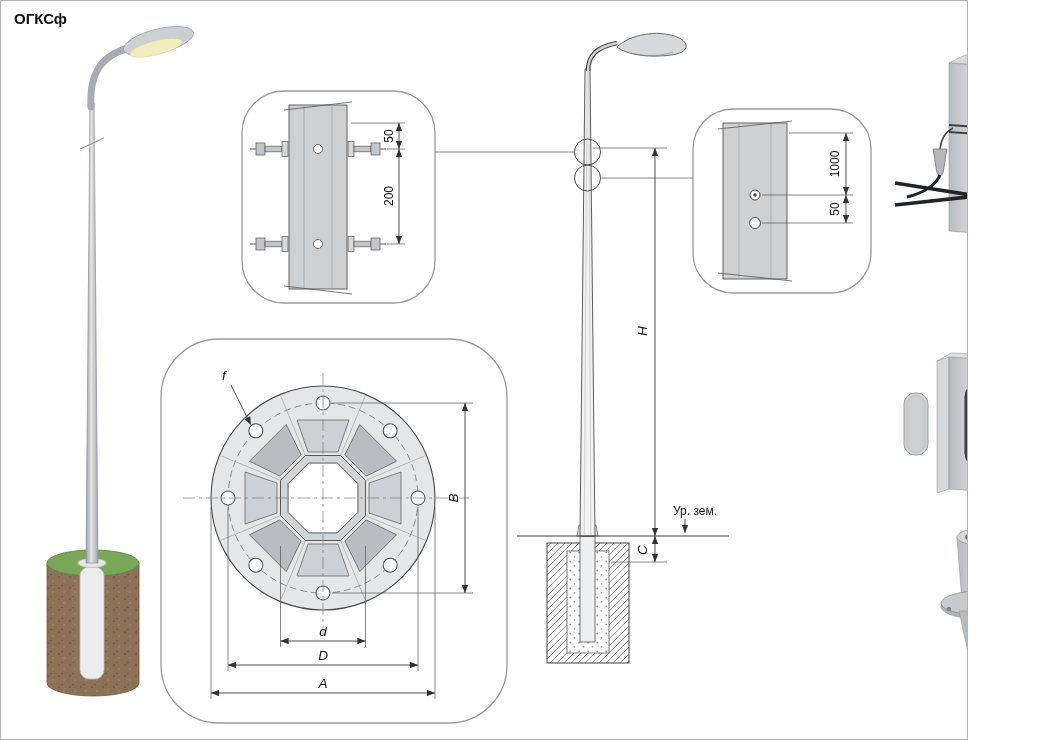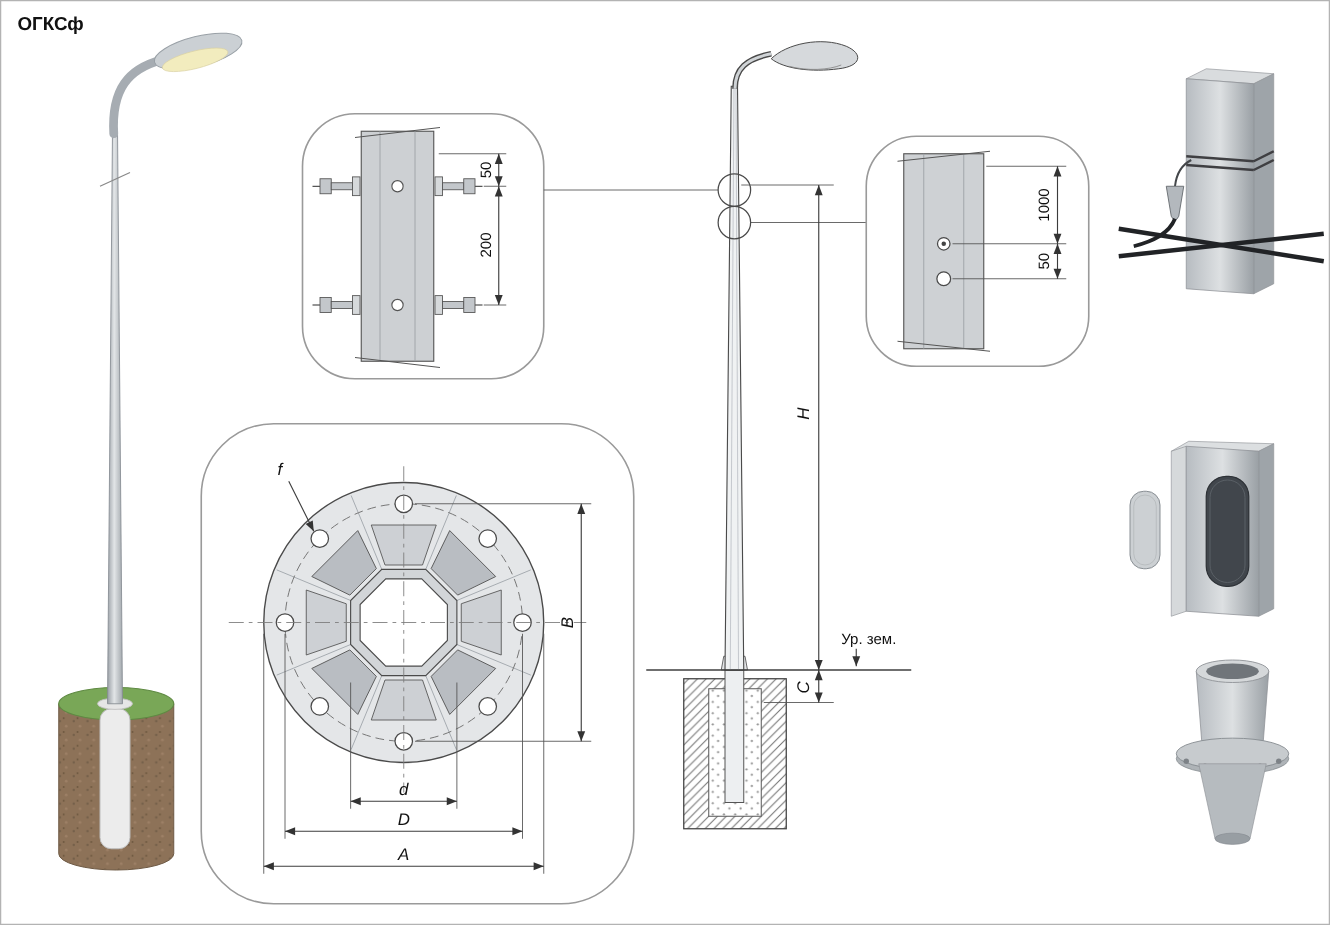--- a/index.html
+++ b/index.html
@@ -1,16 +1,16 @@
 <!DOCTYPE html>
 <html><head>
 <meta charset="utf-8">
 <style>
   html,body{margin:0;padding:0;background:#fff;}
-  #stage{position:relative;width:1064px;height:740px;background:#fff;border:1px solid #b3b3b3;box-sizing:border-box;overflow:hidden;}
+  #stage{position:relative;width:968px;height:740px;background:#fff;border:1px solid #b3b3b3;box-sizing:border-box;overflow:hidden;}
   svg{display:block;}
   .t{font-family:"Liberation Sans",sans-serif;fill:#111;}
   .num{font-size:12px;}
   .ltr{font-size:13.5px;font-style:italic;}
   .title{font-size:15px;font-weight:600;}
   .callout{fill:#fff;stroke:#9a9a9a;stroke-width:1.3;}
   .ext{stroke:#555;stroke-width:0.7;fill:none;}
   .dim{stroke:#3c3c3c;stroke-width:0.9;fill:none;}
   .cl{stroke:#7d7d7d;stroke-width:0.7;stroke-dasharray:12 4 3 4;fill:none;}
   .gC{fill:#cdd0d4;stroke:#555;stroke-width:0.7;}

